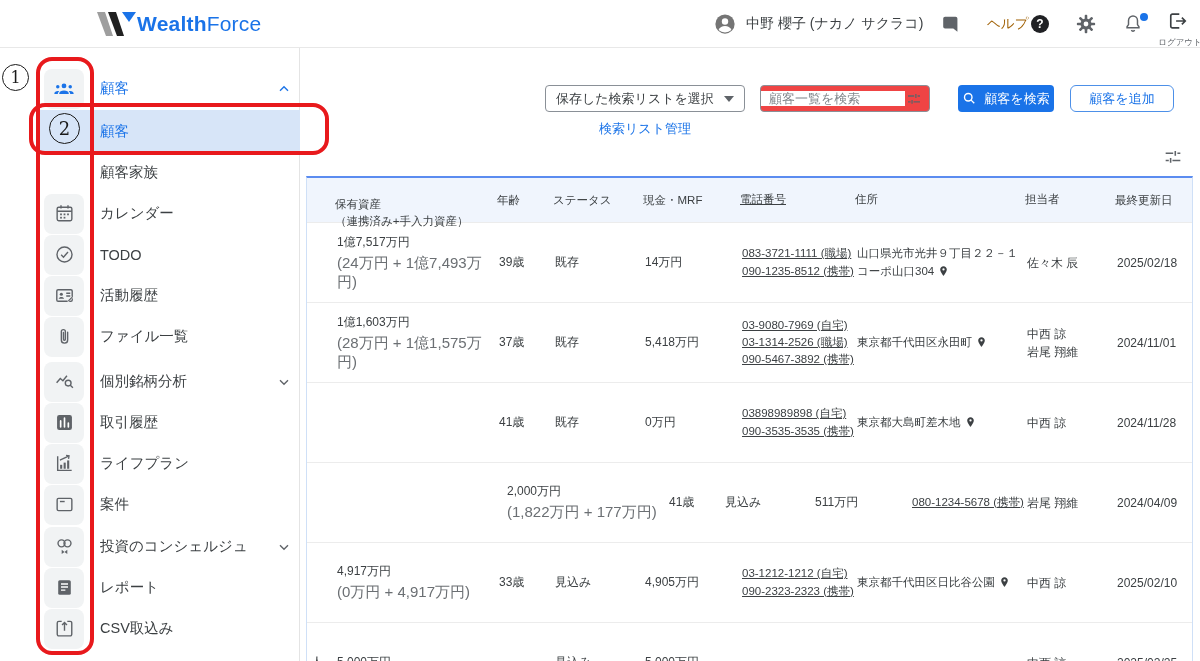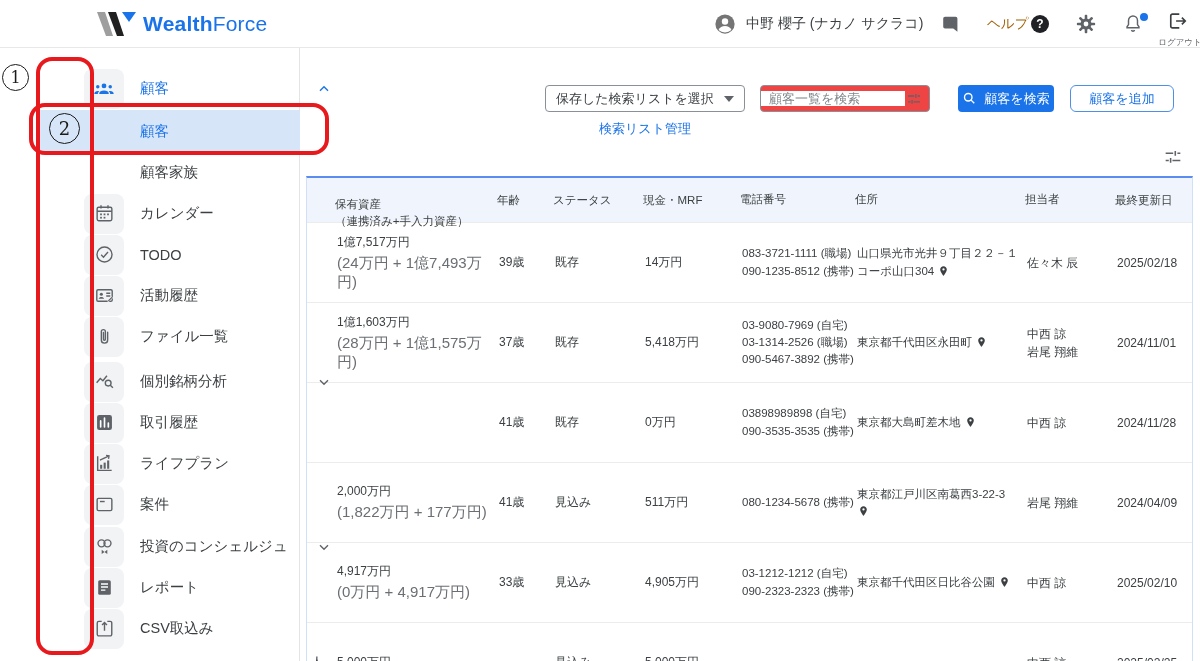--- a/index.html
+++ b/index.html
@@ -2,39 +2,39 @@
 <html><head>
 <meta charset="utf-8">
 <style>
   * { margin:0; padding:0; box-sizing:border-box; }
   html,body { width:1200px; height:661px; overflow:hidden; background:#fff;
     font-family:"Liberation Sans","DejaVu Sans",sans-serif; color:#3c4043; }
 
   
   #topbar { position:absolute; left:0; top:0; width:1200px; height:48px; background:#fff;
     border-bottom:1px solid #e8e8e8; z-index:30; }
-  #logo { position:absolute; left:95px; top:9px; display:flex; align-items:center; gap:6px; }
+  #logo { position:absolute; left:95px; top:9px; display:flex; align-items:center; }
   #logo .brand { font-size:21px; color:#1a73e8; letter-spacing:.2px; }
   #logo .b1 { font-weight:bold; }
   #logo .b2 { font-weight:normal; }
   .hicon { position:absolute; top:13px; width:22px; height:22px; }
   #user-name { position:absolute; left:746px; top:0; height:48px; display:flex; align-items:center;
     font-size:14px; color:#3c4043; }
   #help-label { position:absolute; left:987px; top:0; height:48px; display:flex; align-items:center;
     font-size:13.5px; color:#a16207; }
   #help-circle { position:absolute; left:1031px; top:15px; width:18px; height:18px; border-radius:50%;
     background:#202124; color:#fff; font-size:12px; font-weight:bold; display:flex; align-items:center; justify-content:center; }
   #bell-dot { position:absolute; left:1140px; top:13px; width:8px; height:8px; border-radius:50%; background:#1a73e8; }
   #logout-label { position:absolute; left:1152px; top:37px; width:56px; text-align:center;
     font-size:8.5px; color:#5f6368; }
 
   
   #sidebar { position:absolute; left:0; top:48px; width:300px; height:613px; background:#fff;
     border-right:1px solid #e4e4e4; z-index:20; }
-  .side-item { position:absolute; left:0; width:300px; height:41px; display:flex; align-items:center;margin-left:40px; }
+  .side-item { position:absolute; left:0; width:300px; height:41px; display:flex; align-items:center; }
   .ibox { position:absolute; left:44px; width:40px; height:40px; background:#f1f3f4; border-radius:8px;
     display:flex; align-items:center; justify-content:center; }
   .slabel { position:absolute; left:100px; font-size:14.5px; color:#3c4043; white-space:nowrap; }
   .slabel.blue { color:#1a73e8; }
   .chev { position:absolute; left:276px; width:16px; height:16px; }
   #sub-sel { position:absolute; left:40px; top:62px; width:260px; height:42px; background:#d7e5f8; }
 
   
   #dropdown { position:absolute; left:545px; top:85px; width:200px; height:27px; border:1px solid #8a9097;
     border-radius:4px; display:flex; align-items:center; padding:0 10px; font-size:13px; color:#3c4043; background:#fff; }
@@ -59,21 +59,21 @@
   #table { position:absolute; left:306px; top:176px; width:887px; height:485px; overflow:hidden;
     border-left:1px solid #cfe0f7; border-right:1px solid #cfe0f7; border-top:2px solid #5b8cf0; background:#fff; }
   .thead { display:flex; height:44px; background:#f0f5fd; align-items:center; font-size:11.5px; color:#3c4043; }
   .trow { display:flex; height:80px; align-items:center; border-top:1px solid #ececec; font-size:12px; color:#3c4043;justify-content:flex-end; }
   .c { flex:none; }
   .c-name   { width:24px; padding-left:2px; overflow:hidden; }
   .c-assets { width:166px; padding-left:4px; }
   .c-age    { width:56px; }
   .c-status { width:90px; }
   .c-cash   { width:97px; }
-  .c-phone  { width:115px; font-size:11.5px; line-height:1.5; white-space:pre-line; }
+  .c-phone  { width:115px; font-size:11.5px; line-height:1.5; white-space:pre-line;text-decoration:underline; }
   .c-addr   { width:170px; font-size:11.5px; line-height:1.5; }
   .c-person { width:90px; line-height:1.5; white-space:pre-line; }
   .c-date   { width:75px; }
   .a-main { font-size:12px; }
   .a-sub { font-size:15px; color:#6b6f73; margin-top:3px; }
   .h2line { line-height:1.45;margin-top:25px; }
   .addr-line { display:flex; align-items:center; gap:3px; }
   .pin { width:13px; height:15px; flex:none; }
 
   
@@ -428,31 +428,20 @@
   <div class="trow">
     <div class="c c-name"></div>
     <div class="c c-assets">
       <div class="a-main">2,000万円</div>
       <div class="a-sub">(1,822万円 + 177万円)</div>
     </div>
     <div class="c c-age">41歳</div>
     <div class="c c-status">見込み</div>
     <div class="c c-cash">511万円</div>
     <div class="c c-phone">080-1234-5678 (携帯)</div>
-    <div class="c c-addr">
-      <div class="addr-line">
-          <span>東京都江戸川区南葛西3-22-3</span>
-        </div>
-      <div class="addr-line">
-        <svg class="pin" viewBox="0 0 24 24">
-          <path d="M12 2.2c-3.4 0-6.1 2.7-6.1 6 0 4.5 6.1 11.8 6.1 11.8s6.1-7.3 6.1-11.8c0-3.3-2.7-6-6.1-6z" fill="#3c4043"></path>
-          <circle cx="12" cy="8.2" r="2.1" fill="#fff"></circle>
-          </svg>
-      </div>
-    </div>
     <div class="c c-person">岩尾 翔維</div>
     <div class="c c-date">2024/04/09</div>
   </div>
 
   <div class="trow">
     <div class="c c-name"></div>
     <div class="c c-assets">
       <div class="a-main">4,917万円</div>
       <div class="a-sub">(0万円 + 4,917万円)</div>
     </div>

